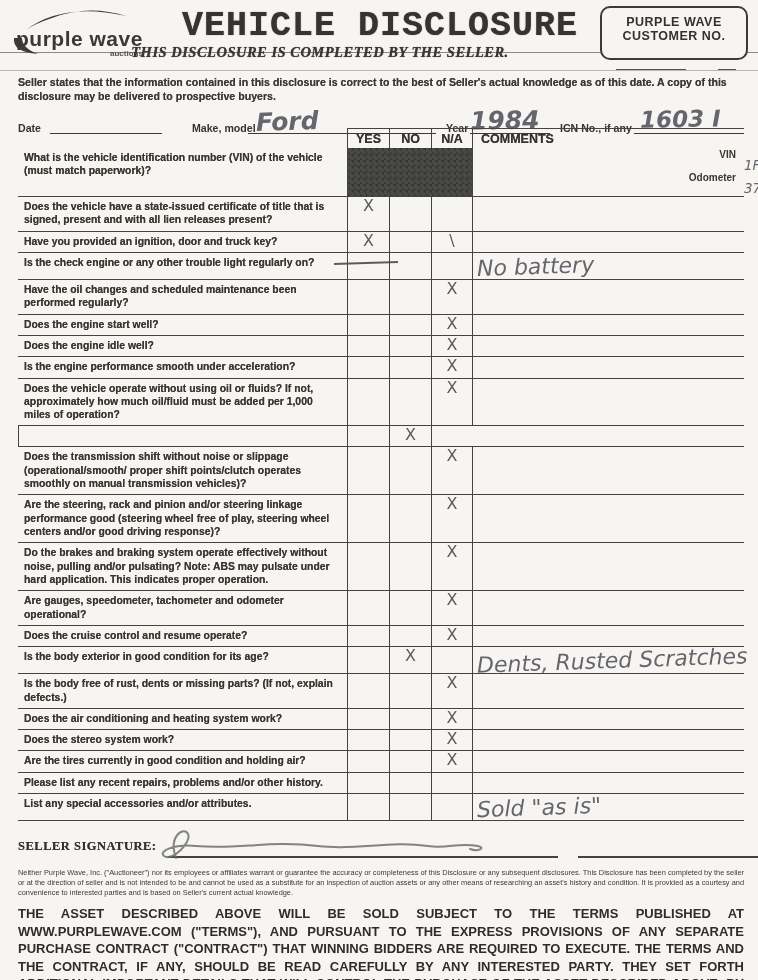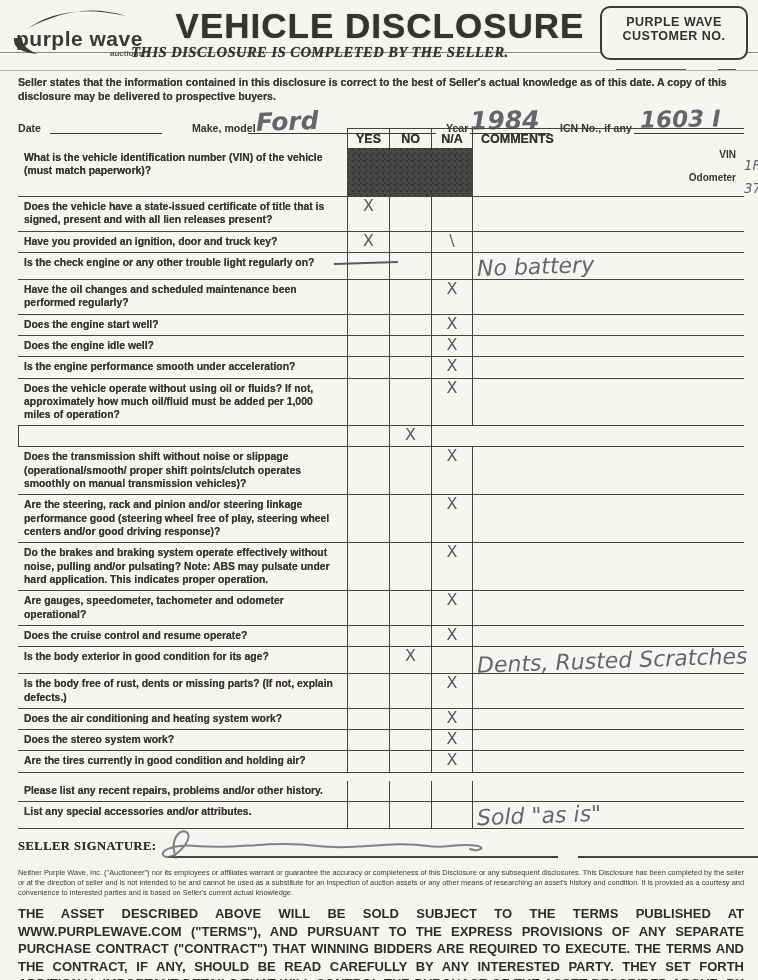--- a/index.html
+++ b/index.html
@@ -4,21 +4,21 @@
 <style>
   html,body{margin:0;padding:0;background:#888;}
   .page{position:relative;width:758px;height:980px;background:#f6f5f1;overflow:hidden;
         font-family:"Liberation Sans",sans-serif;color:#35332f;}
   .smudge{text-shadow:0 0 .6px rgba(40,38,34,.75);}
   
   .rule1{position:absolute;top:52px;left:0;width:758px;height:1px;background:#8a8880;}
   .rule2{position:absolute;top:70px;left:0;width:758px;height:1px;background:#b9b7af;}
   .logo{position:absolute;top:4px;left:8px;}
   .title{position:absolute;top:6px;left:170px;width:420px;text-align:center;
-         font-family:Liberation Sans, sans-serif;font-weight:bold;font-size:35px;
+         font-family:Liberation Mono, monospace;font-weight:bold;font-size:35px;
          letter-spacing:1px;color:#363430;text-shadow:0 0 1px rgba(40,38,34,.8);}
   .custbox{position:absolute;top:6px;right:10px;width:148px;height:54px;background:#f6f5f1;
            border:2.5px solid #3d3b37;border-radius:10px;text-align:center;padding-top:7px;box-sizing:border-box;}
   .custbox .l{font-weight:bold;font-size:12.5px;letter-spacing:.5px;color:#34322e;}
   .cust-line{position:absolute;bottom:-12px;left:14px;width:70px;height:1.5px;background:#55534f;}
   .cust-tick{position:absolute;bottom:-12px;right:10px;width:18px;height:1.5px;background:#55534f;}
   .subtitle{position:absolute;top:44px;left:40px;width:560px;text-align:center;
             font-family:"Liberation Serif",serif;font-weight:bold;font-size:14.5px;
             letter-spacing:.5px;color:#3a3833;text-shadow:0 0 .8px rgba(40,38,34,.9);font-style:italic;}
   
@@ -41,21 +41,21 @@
   .t-head .m{font-weight:bold;font-size:12.5px;text-align:center;padding:3px 0 2px;}
   .t-head .c{font-weight:bold;font-size:12.5px;padding:3px 0 2px 8px;}
   .cell.q{padding:3px 6px 4px 6px;font-size:10.4px;font-weight:bold;line-height:1.28;color:#38362f;}
   .cell.m{position:relative;text-align:center;}
   .cell.c{position:relative;padding:1px 4px;}
   .mark{font-size:16px;line-height:1.1;font-style:normal;color:#4c4a52;}
   .pen-dash{position:absolute;top:9px;left:-14px;width:64px;height:2px;background:#5c5b62;transform:rotate(-2deg);}
   .blackout{grid-column:2/5;background:#484846;border-left:1.4px solid #45433f;
             background-image:linear-gradient(45deg,rgba(0,0,0,.25) 25%,transparent 25%,transparent 75%,rgba(0,0,0,.25) 75%);
             background-size:6px 6px;}
-  .tall1{min-height:47px;margin-top:8px;}
+  .tall1{min-height:47px;}
   .tall2{min-height:84px;}
   .t-row{min-height:20px;}
   .vinline{display:flex;align-items:flex-end;height:23px;flex-direction:column;}
   .vinline .lbl{font-weight:bold;font-size:10px;margin-right:4px;color:#38362f;}
   .vinline .u{flex:1;border-bottom:1.3px solid #3c3a36;position:relative;height:100%;margin-left:16px;}
   .vinline .hand{position:absolute;left:4px;bottom:-2px;font-size:13.5px;white-space:nowrap;}
   .hand-big{display:inline-block;font-size:22px;transform:rotate(-2deg);white-space:nowrap;line-height:1;margin-top:2px;}
   .nowrapovf{overflow:visible;}
   
   .sig{position:absolute;top:836px;left:18px;width:726px;height:30px;}

